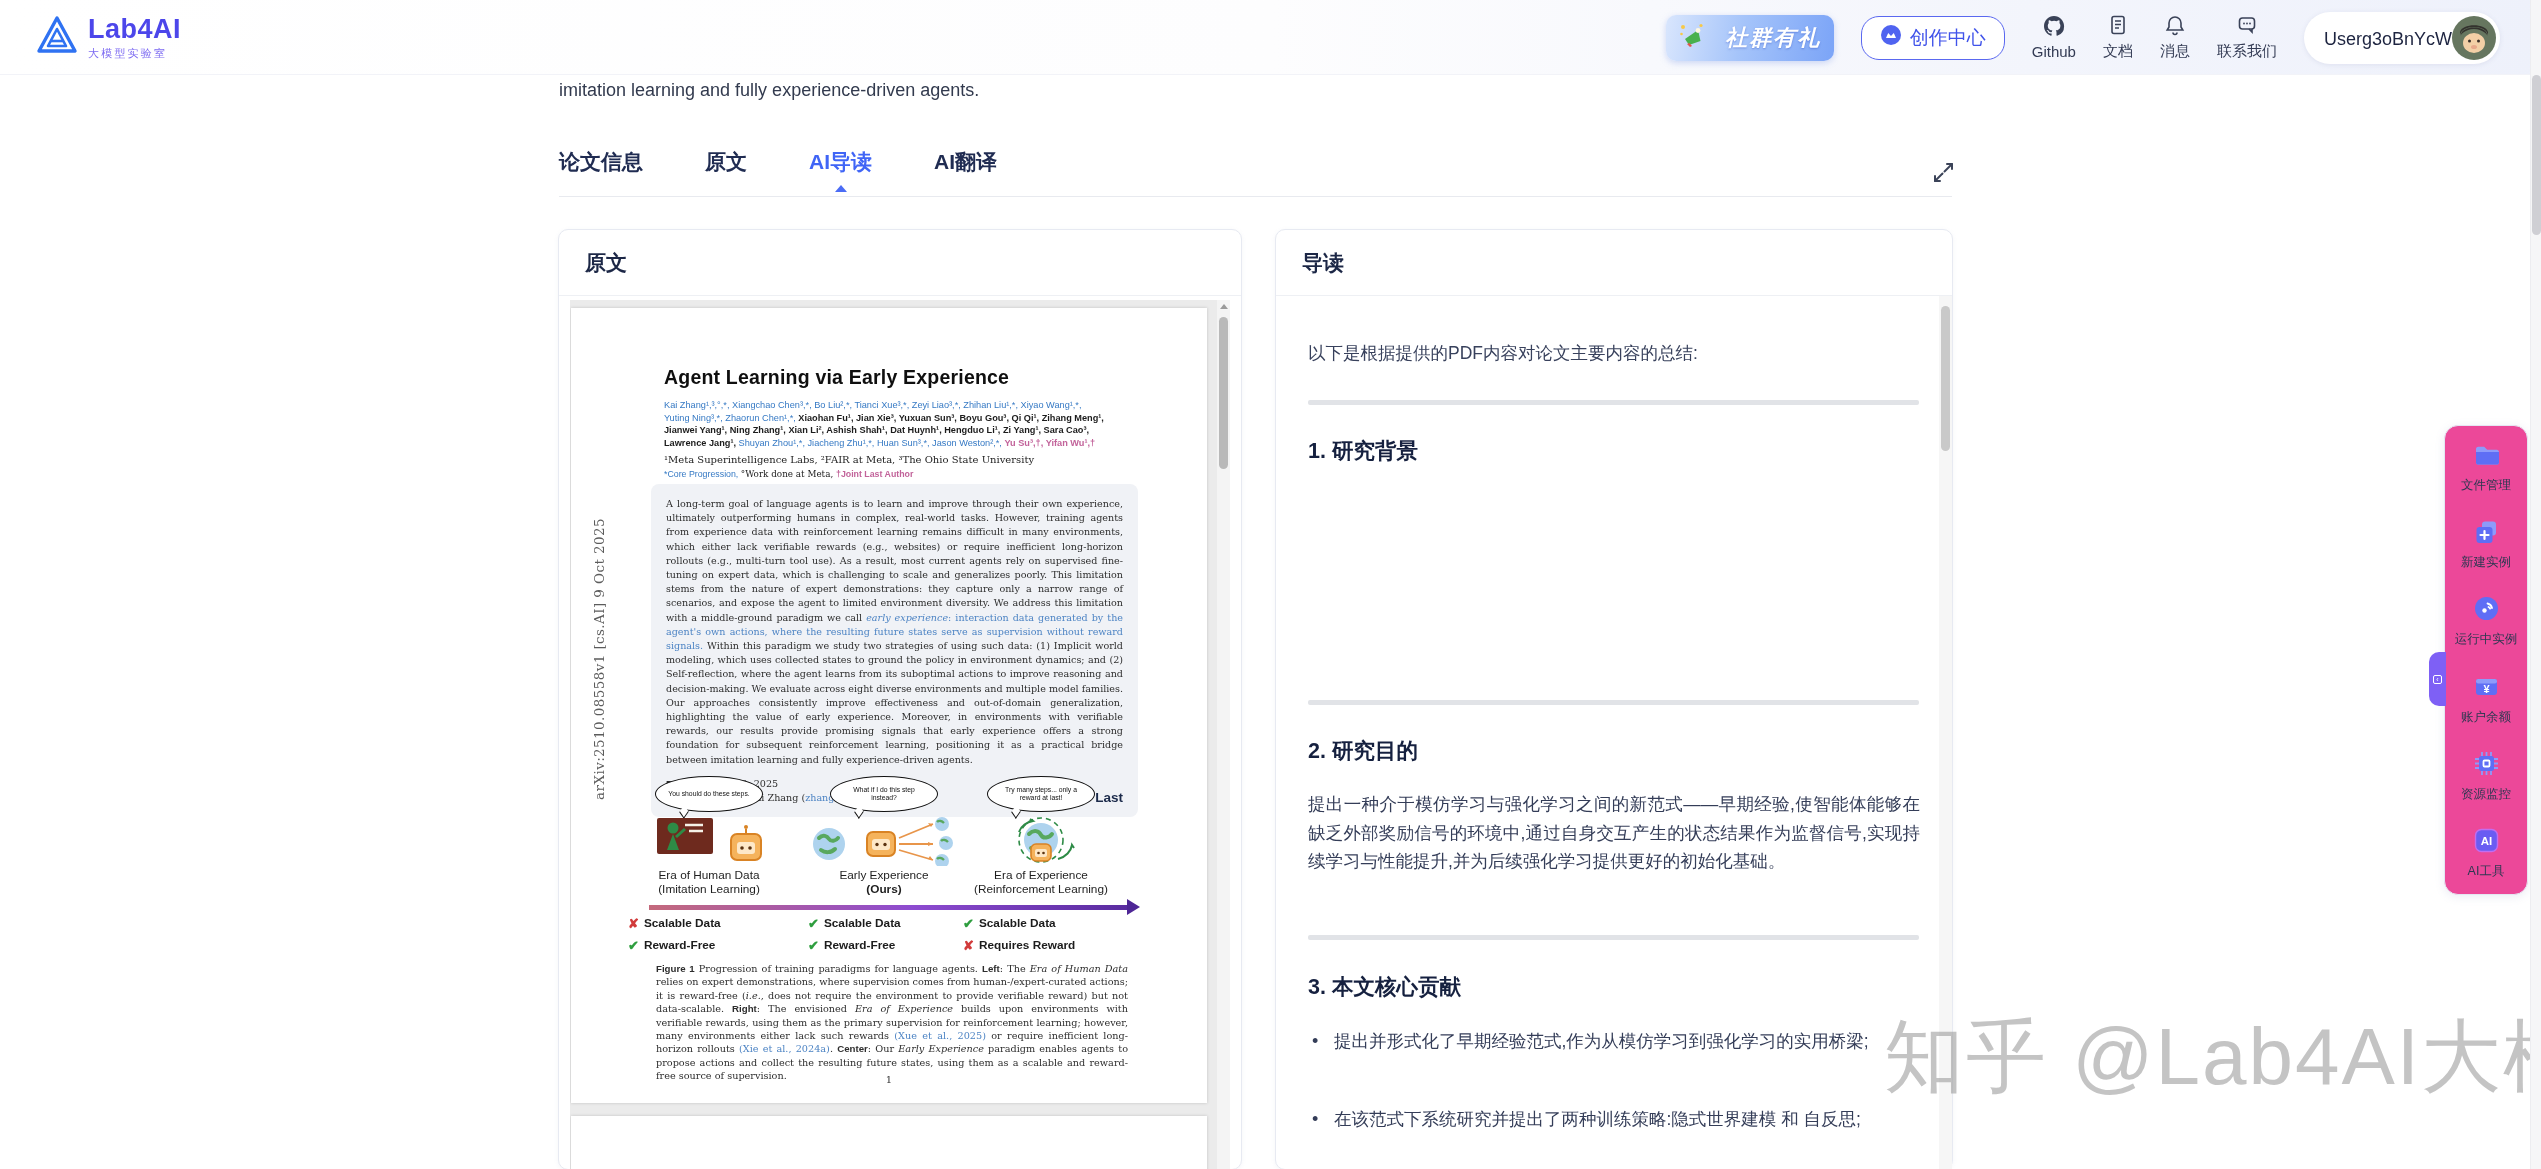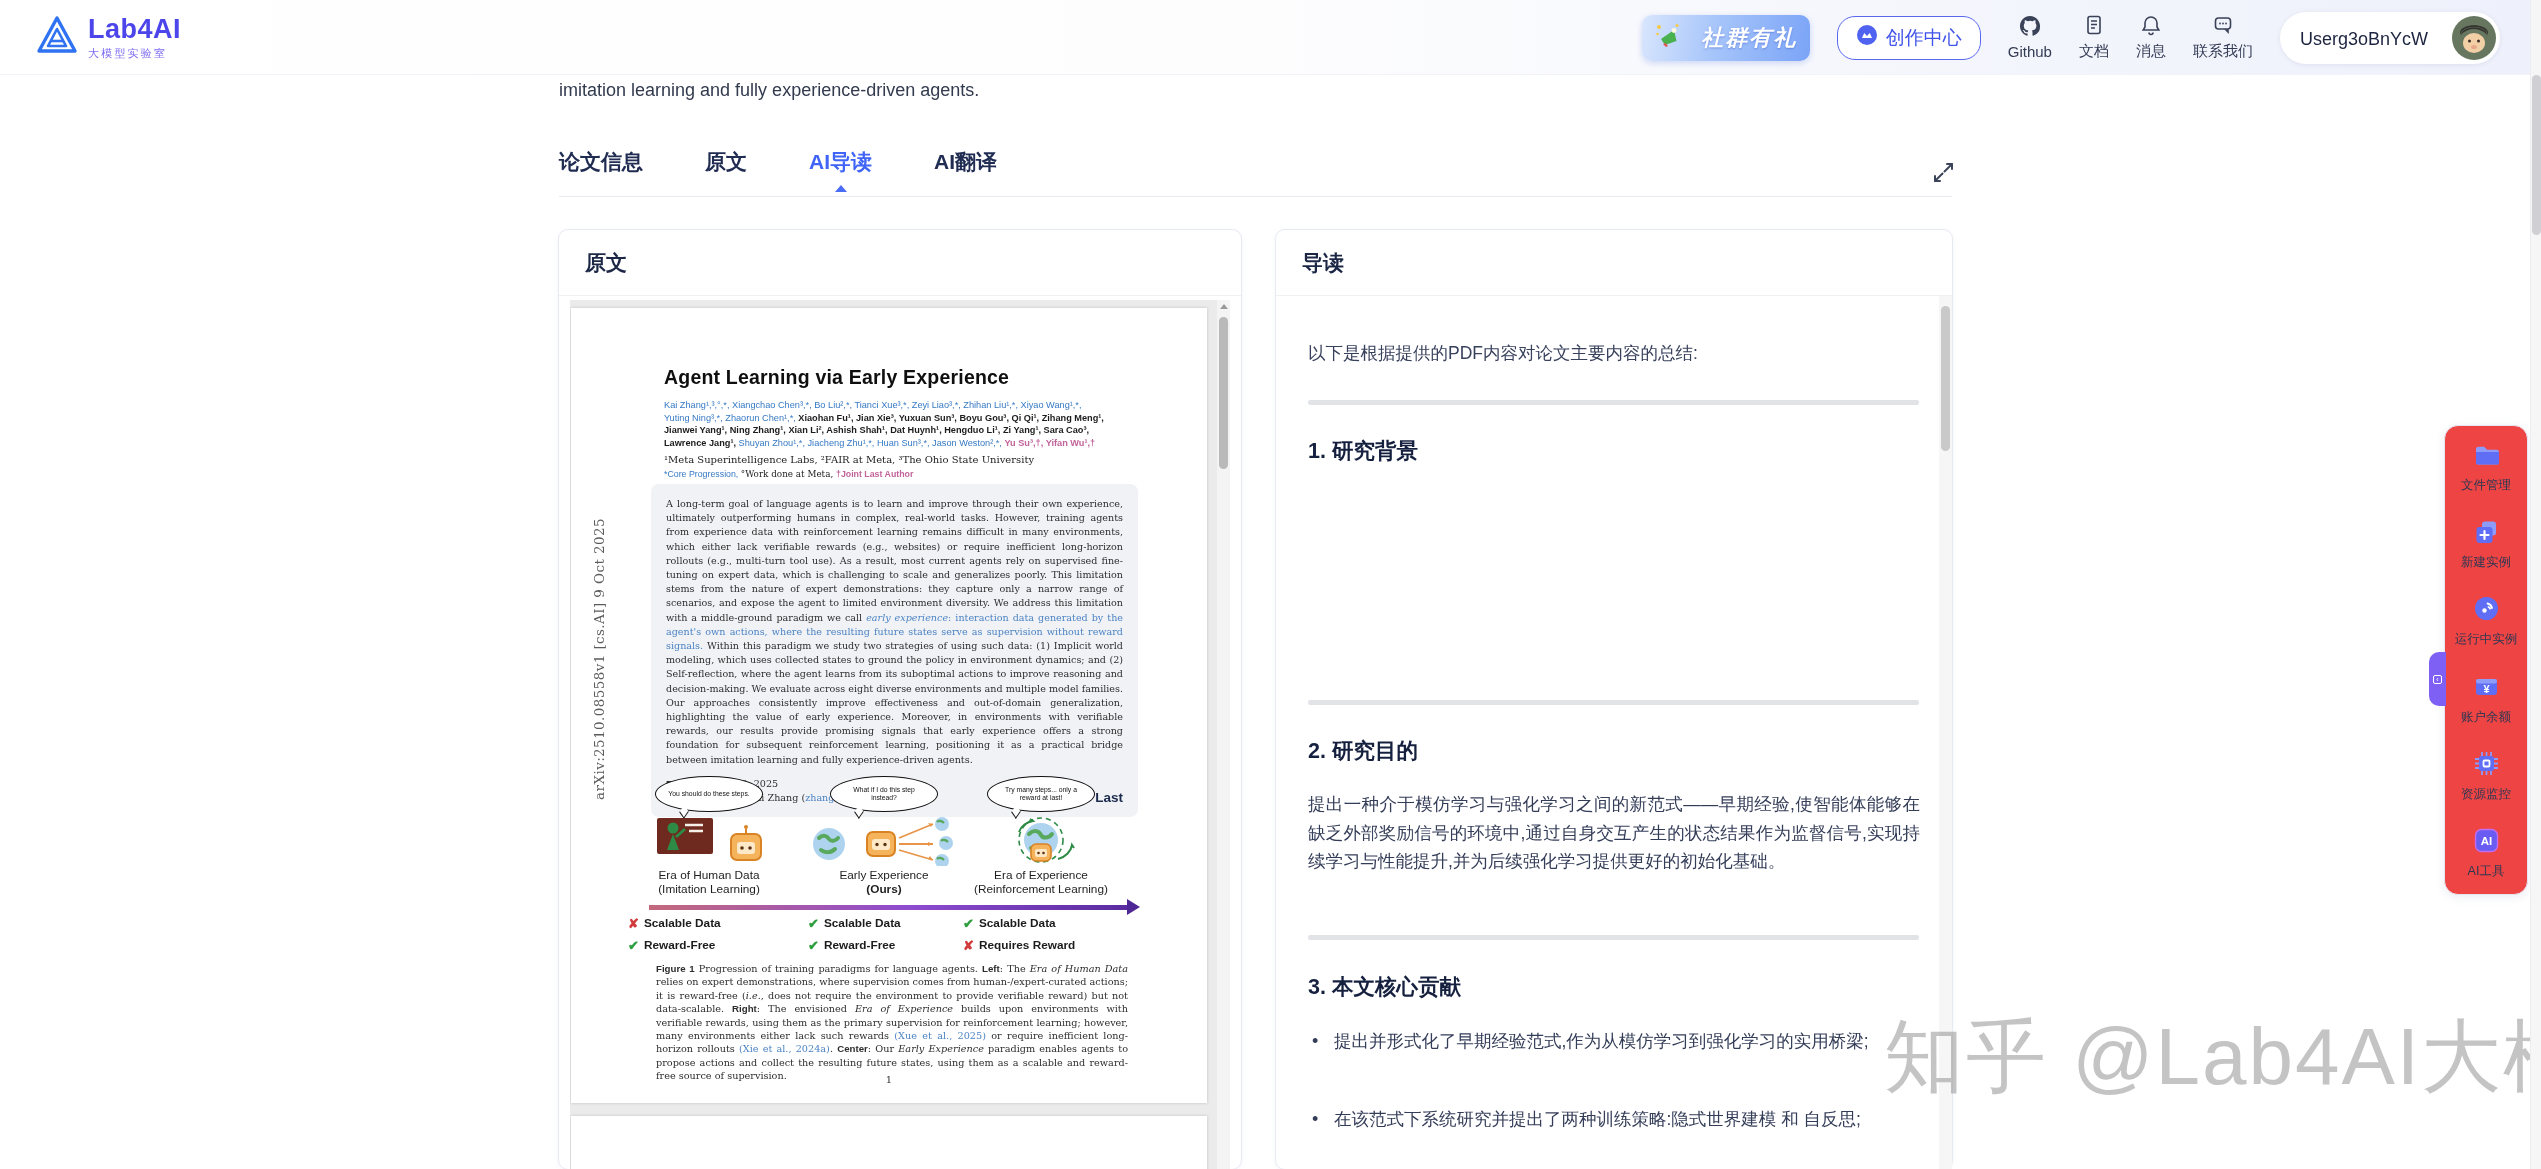--- a/index.html
+++ b/index.html
@@ -13,21 +13,21 @@
   .logo-text .ls { font-size:11px; color:#7d6bf2; letter-spacing:2.2px; margin-top:1px; }
   .navmenu { display:flex; gap:56px; margin-left:112px; font-size:20px; color:#273156; }
   .mi { position:relative; cursor:pointer; white-space:nowrap; }
   .mi.active { color:#3f63f4; font-weight:bold; }
   .mi.active::after { content:""; position:absolute; left:50%; transform:translateX(-50%); bottom:-17px; width:0; height:0; border-left:6px solid transparent; border-right:6px solid transparent; border-bottom:6px solid #3f63f4; }
   .navright { position:absolute; right:41px; top:0; height:75px; display:flex; align-items:center; gap:27px; }
   .btn-community { width:168px; height:46px; border:none; border-radius:10px; background:linear-gradient(100deg,#d9e6fd 0%,#a5c4fa 45%,#7ba4f7 100%); display:flex; align-items:center; justify-content:center; gap:19px; cursor:pointer; box-shadow:0 2px 6px rgba(120,150,230,.35); }
   .btn-community span { font-size:22px; font-weight:bold; font-style:italic; color:#fff; letter-spacing:2px; text-shadow:0 1px 2px rgba(60,90,200,.5); }
   .btn-creator { height:44px; padding:0 18px; background:#fff; border:1.5px solid #5a68f0; border-radius:18px; color:#4053ea; font-size:19px; display:flex; align-items:center; gap:8px; cursor:pointer; }
   .navlink { display:flex; flex-direction:column; align-items:center; gap:3px; font-size:15px; color:#333b54; cursor:pointer; }
-  .userpill { height:52px; background:#fff; border-radius:26px; display:flex; align-items:center; gap:24px; padding:8px 4px 4px 20px; box-shadow:0 1px 5px rgba(90,100,150,.12); cursor:pointer; }
+  .userpill { height:52px; background:#fff; border-radius:26px; display:flex; align-items:center; gap:0; padding:8px 4px 4px 20px; box-shadow:0 1px 5px rgba(90,100,150,.12); cursor:pointer; }
   .userpill .uname { font-size:18px; color:#1d2440; }
 
   
   .scroll-tail { position:absolute; left:559px; top:80px; font-size:18px; color:#323a4e; }
   .tabrow { position:absolute; left:559px; top:148px; display:flex; gap:62px; font-size:21px; font-weight:600; color:#202c52; }
   .tab { position:relative; padding-bottom:18px; cursor:pointer; }
   .tab.active { color:#4065f6; font-weight:bold; }
   .tab.active::after { content:""; position:absolute; left:50%; transform:translateX(-50%); bottom:2px; width:0; height:0; border-left:6px solid transparent; border-right:6px solid transparent; border-bottom:7px solid #4b6cf5; }
   .tab-underline { position:absolute; left:559px; top:196px; width:1393px; height:1px; background:#e8eaef; }
   .expand-btn { position:absolute; left:1930px; top:159px; width:27px; height:27px; cursor:pointer; }
@@ -95,21 +95,21 @@
   .g-p { position:absolute; left:32px; width:612px; font-size:17.5px; line-height:28.5px; color:#343d58; text-align:justify; }
   .g-li { position:absolute; left:58px; width:560px; font-size:17.5px; line-height:28.5px; color:#343d58; }
   .g-li::before { content:"•"; position:absolute; left:-22px; top:0; font-size:18px; color:#343d58; }
   .g-track { position:absolute; right:0; top:0; bottom:0; width:13px; background:#f6f6f6; }
   .g-thumb { position:absolute; right:2px; top:10px; width:9px; height:145px; background:#c9c9c9; border-radius:5px; }
 
   
   .watermark { position:absolute; left:1884px; top:1004px; font-size:80px; color:#9d9d9d; opacity:.6; letter-spacing:2px; white-space:nowrap; z-index:40; pointer-events:none; }
 
   
-  .sidebar { position:absolute; right:13px; top:425px; width:84px; height:470px; background:#ef4444; border:1px solid #e4e7f2; border-radius:14px; box-shadow:0 2px 10px rgba(120,130,180,.14); z-index:30; display:flex; flex-direction:column; align-items:center; justify-content:space-between; padding:15px 0 14px 0; }
+  .sidebar { position:absolute; right:13px; top:425px; width:84px; height:470px; background:#ec4899; border:1px solid #e4e7f2; border-radius:14px; box-shadow:0 2px 10px rgba(120,130,180,.14); z-index:30; display:flex; flex-direction:column; align-items:center; justify-content:space-between; padding:15px 0 14px 0; }
   .sb-item { display:flex; flex-direction:column; align-items:center; gap:5px; cursor:pointer; }
   .sb-label { font-size:12.5px; color:#2e3852; white-space:nowrap; }
   .sb-handle { position:absolute; left:-16px; top:226px; width:17px; height:54px; background:#7e60f5; border-radius:10px 0 0 10px; display:flex; align-items:center; justify-content:center; cursor:pointer; }
   .sb-handle i { width:9px; height:9px; border:1.4px solid #fff; border-radius:2px; font-style:normal; font-size:7px; color:#fff; line-height:7px; text-align:center; }
 
   
   .page-sb { position:absolute; right:0; top:0; width:11px; height:100%; background:#f6f6f7; border-left:1px solid #ededf0; z-index:60; }
   .page-sb .thumb { position:absolute; left:1px; top:75px; width:9px; height:160px; background:#cfcfd4; border-radius:5px; }
 </style>
 </head>

